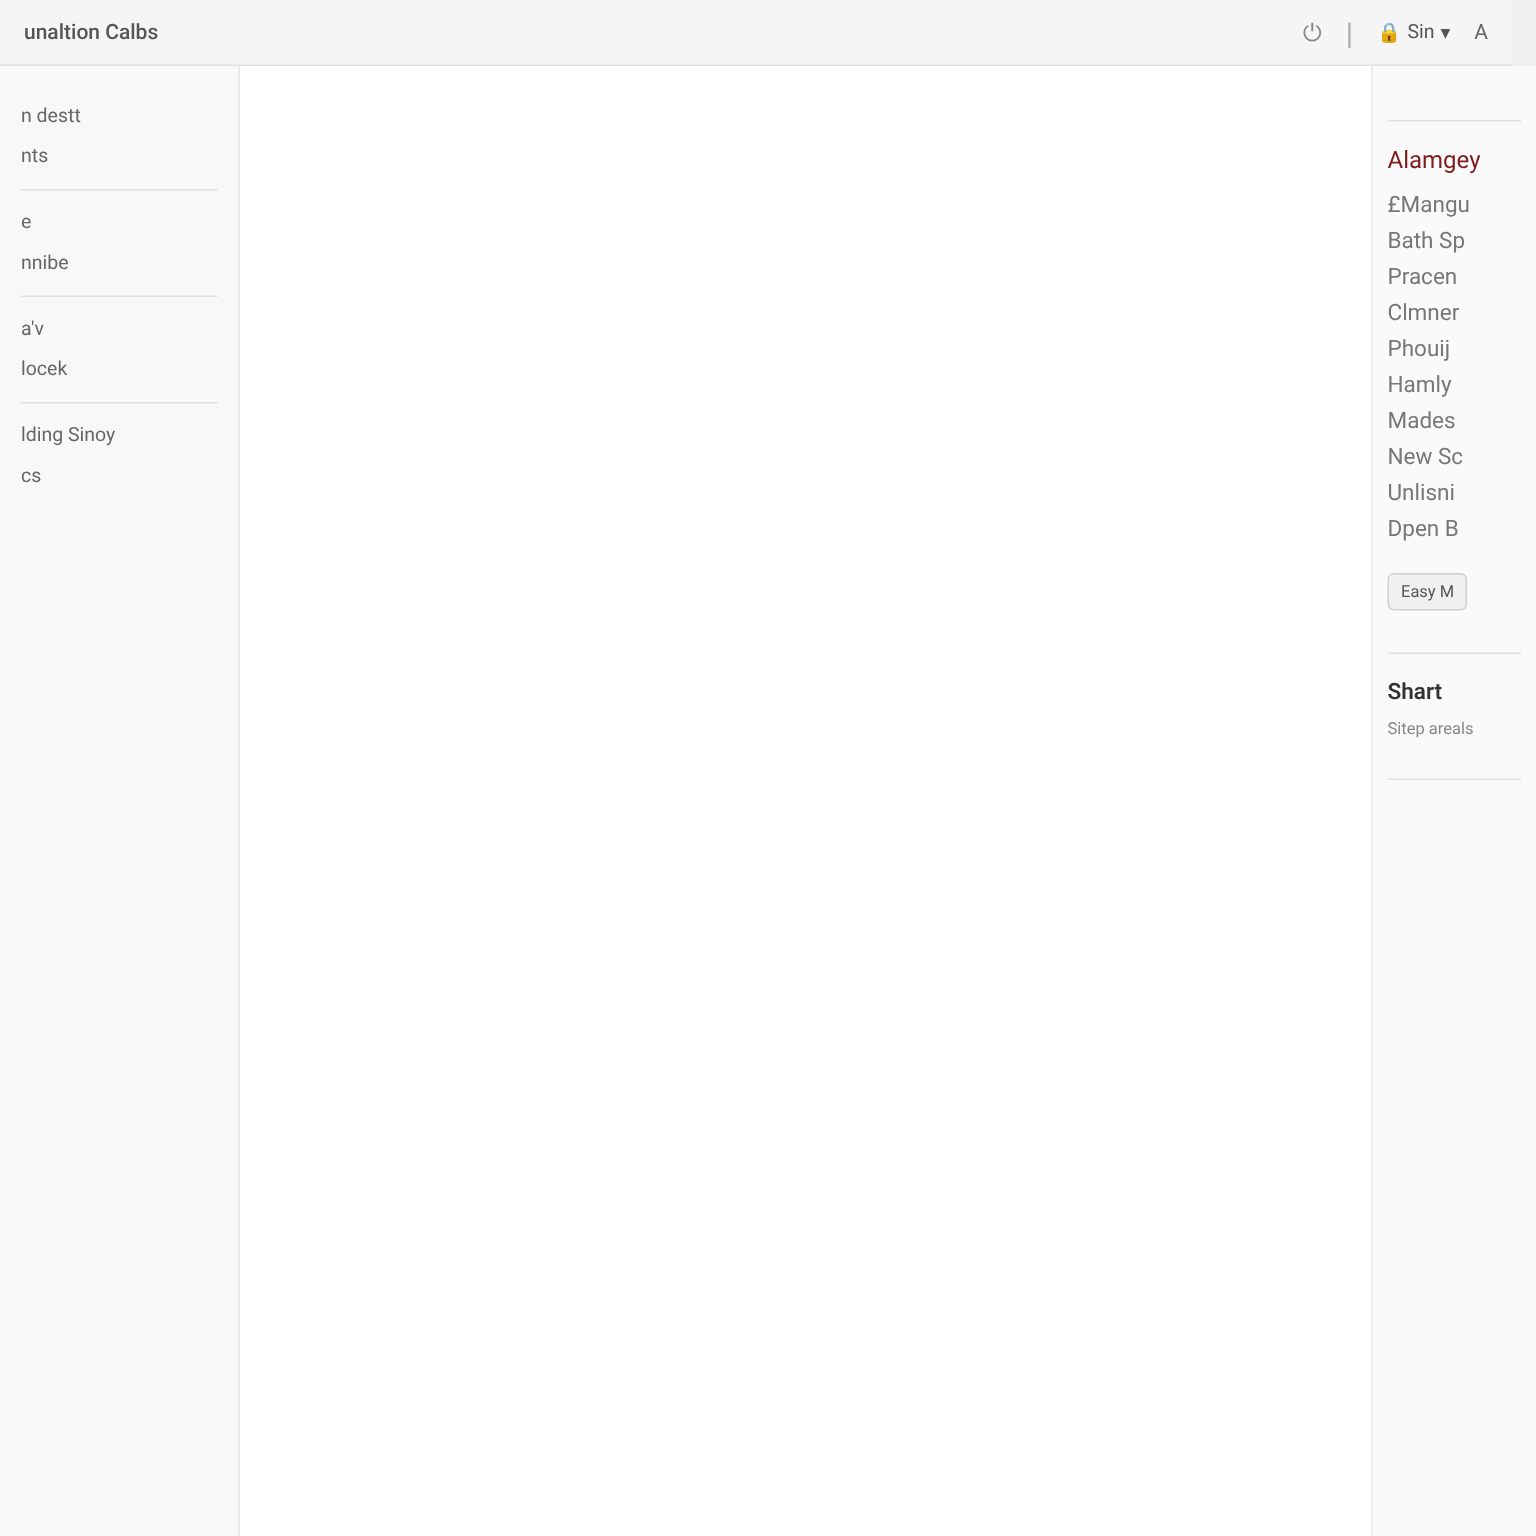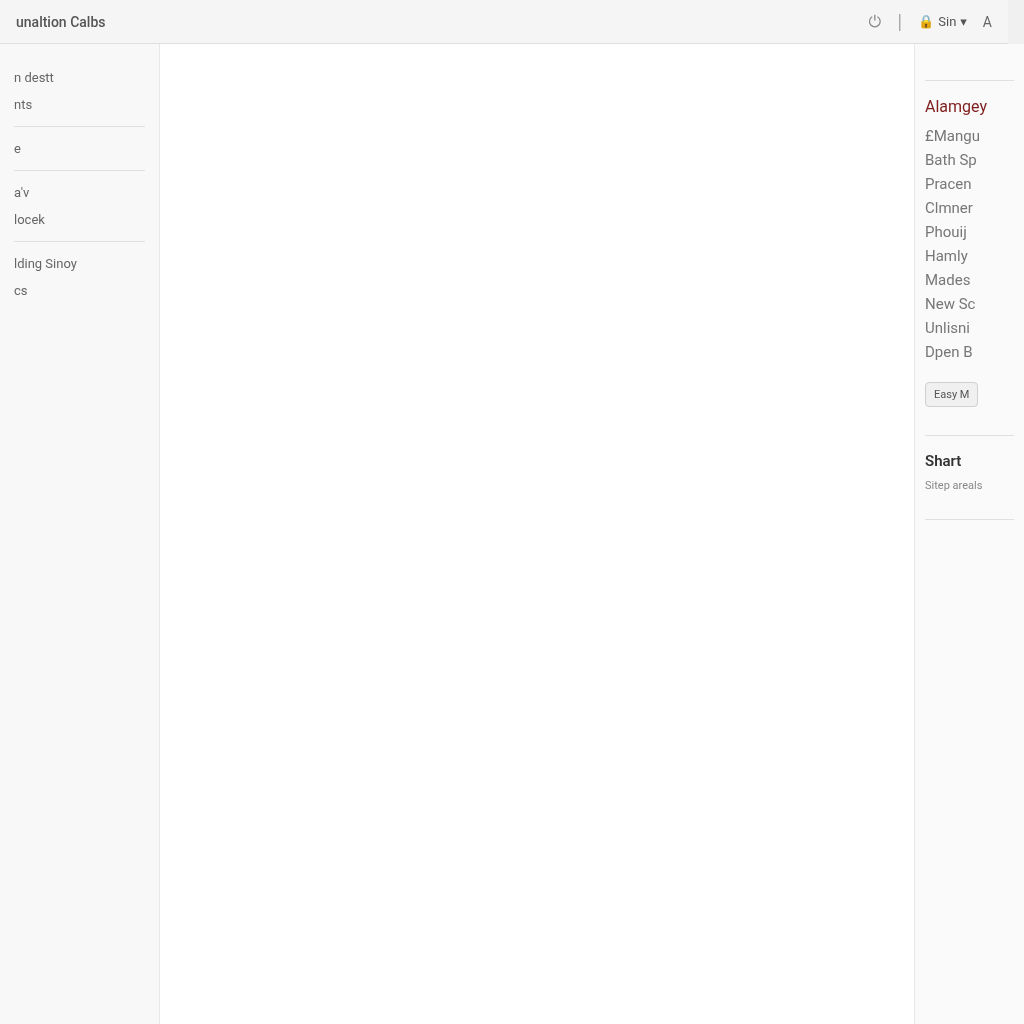--- a/index.html
+++ b/index.html
@@ -178,20 +178,21 @@
 </div>
 
 <div id="main">
 
   <div id="left-sidebar">
     <div class="sidebar-section">
     <div class="sidebar-item">n destt</div>
         <div class="sidebar-item">nts</div>
         <div class="sidebar-divider"></div>
         <div class="sidebar-item">e</div>
+        <div class="sidebar-item">nnibe</div>
         <div class="sidebar-divider"></div>
         <div class="sidebar-item">a'v</div>
         <div class="sidebar-item">locek</div>
         <div class="sidebar-divider"></div>
         <div class="sidebar-item">lding Sinoy</div>
         <div class="sidebar-item">cs</div>
       </div>
   </div>
 
   <div id="center">

